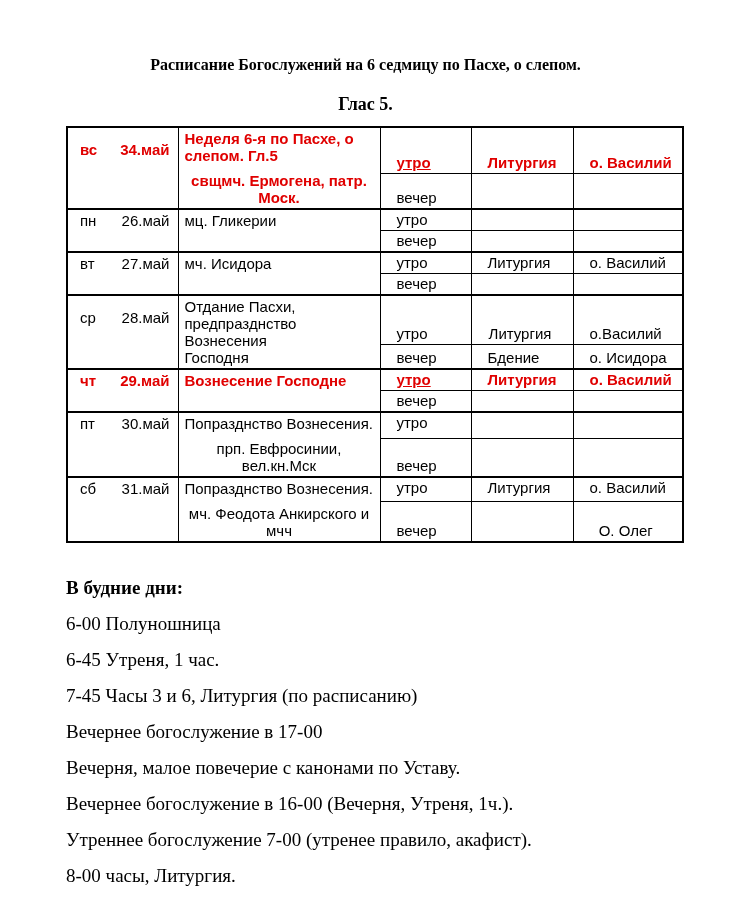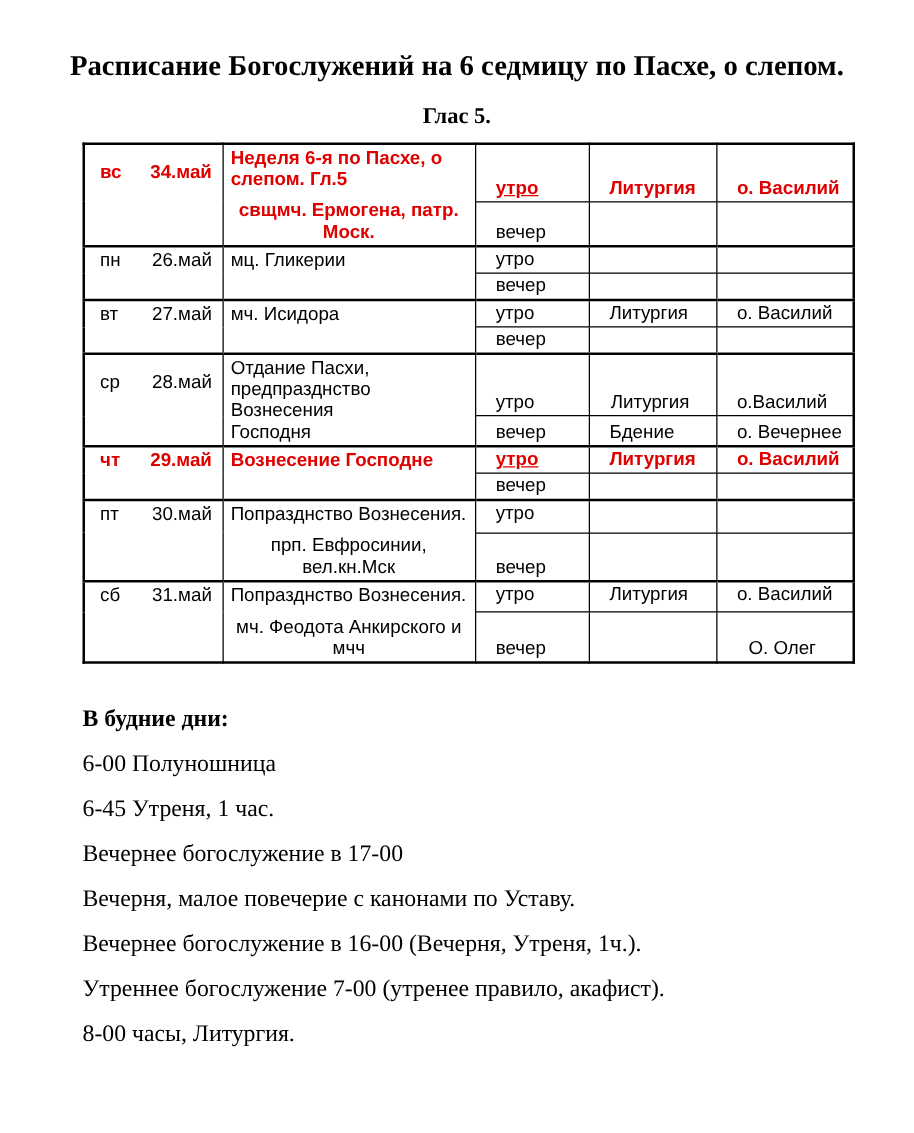--- a/index.html
+++ b/index.html
@@ -9,23 +9,23 @@
     background: #fff;
     overflow: hidden;
     box-sizing: border-box;
     padding-top: 42px;
     color: #000;
     font-family: "Liberation Serif", "DejaVu Serif", serif;
   }
   .title {
     text-align: center;
     font-weight: bold;
-    font-size: 23px;
+    font-size: 16px;
     line-height: 22px;
-    margin: 0 20px 17px 20px;
+    margin: 12px 20px 17px 20px;
   }
   .subtitle {
     text-align: center;
     font-weight: bold;
     font-size: 18px;
     line-height: 22px;
     margin: 0 0 11px 0;
   }
   table.schedule {
     margin-left: 66px;
@@ -163,21 +163,21 @@
 Господня</div>
 
         </td>
         <td class="time-cell">утро</td>
         <td class="svc-cell center">Литургия</td>
         <td class="pr-cell">о.Василий</td>
       </tr>
       <tr class="rh20">
         <td class="time-cell">вечер</td>
         <td class="svc-cell">Бдение</td>
-        <td class="pr-cell">о. Вечернее</td>
+        <td class="pr-cell">о. Исидора</td>
       </tr>
 
       <tr class="rh20 dsep">
         <td class="day-cell red" rowspan="2">
           <div class="daywrap">
             <span>чт</span>
             <span>29.май</span>
           </div>
         </td>
         <td class="desc-cell red" rowspan="2">
@@ -237,20 +237,21 @@
         <td class="svc-cell"></td>
         <td class="pr-cell center">О. Олег</td>
       </tr>
     </tbody>
   </table>
 
   <div class="notes">
     <p class="bold">В будние дни:</p>
     <p>6-00 Полуношница</p>
     <p>6-45 Утреня, 1 час.</p>
+    <p>7-45 Часы 3 и 6, Литургия (по расписанию)</p>
     <p>Вечернее богослужение в 17-00</p>
     <p>Вечерня, малое повечерие с канонами по Уставу.</p>
     <p>Вечернее богослужение в 16-00 (Вечерня, Утреня, 1ч.).</p>
     <p>Утреннее богослужение 7-00 (утренее правило, акафист).</p>
     <p>8-00 часы, Литургия.</p>
   </div>
 
 </div>
 
 </body></html>

